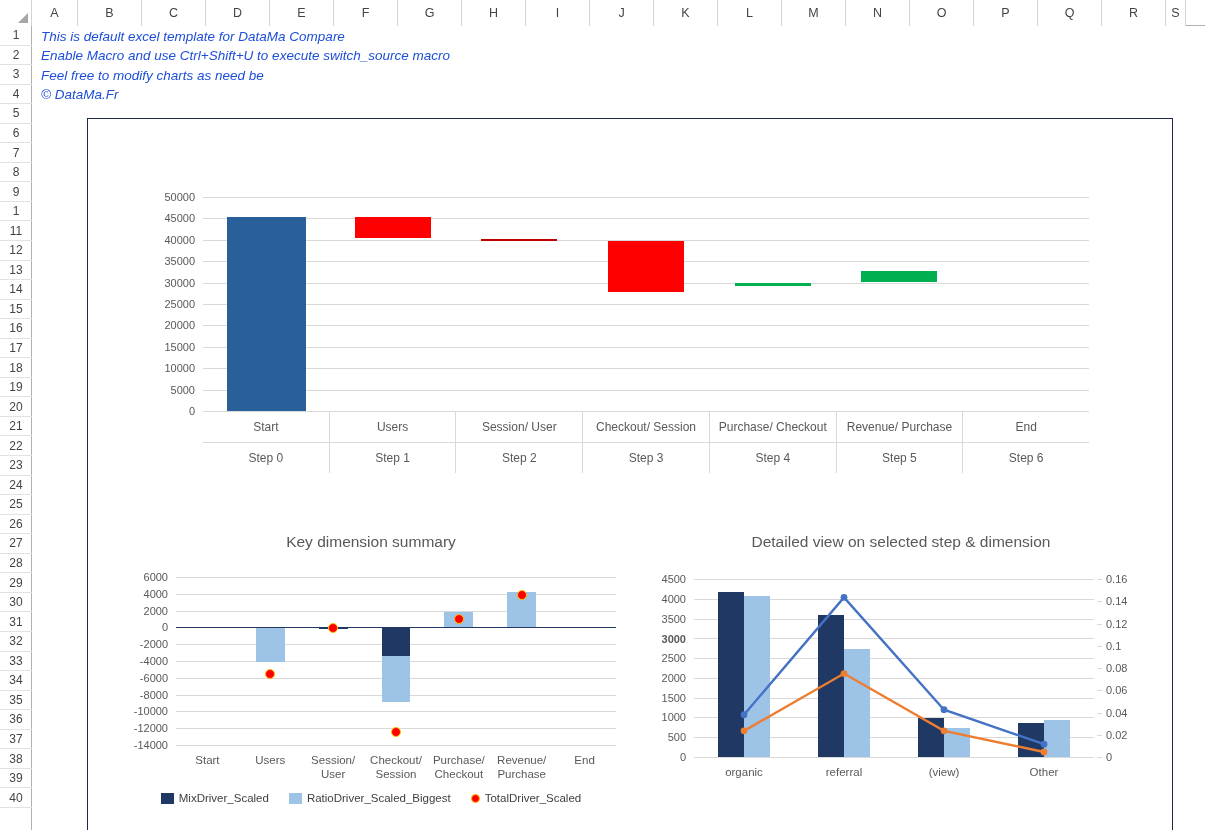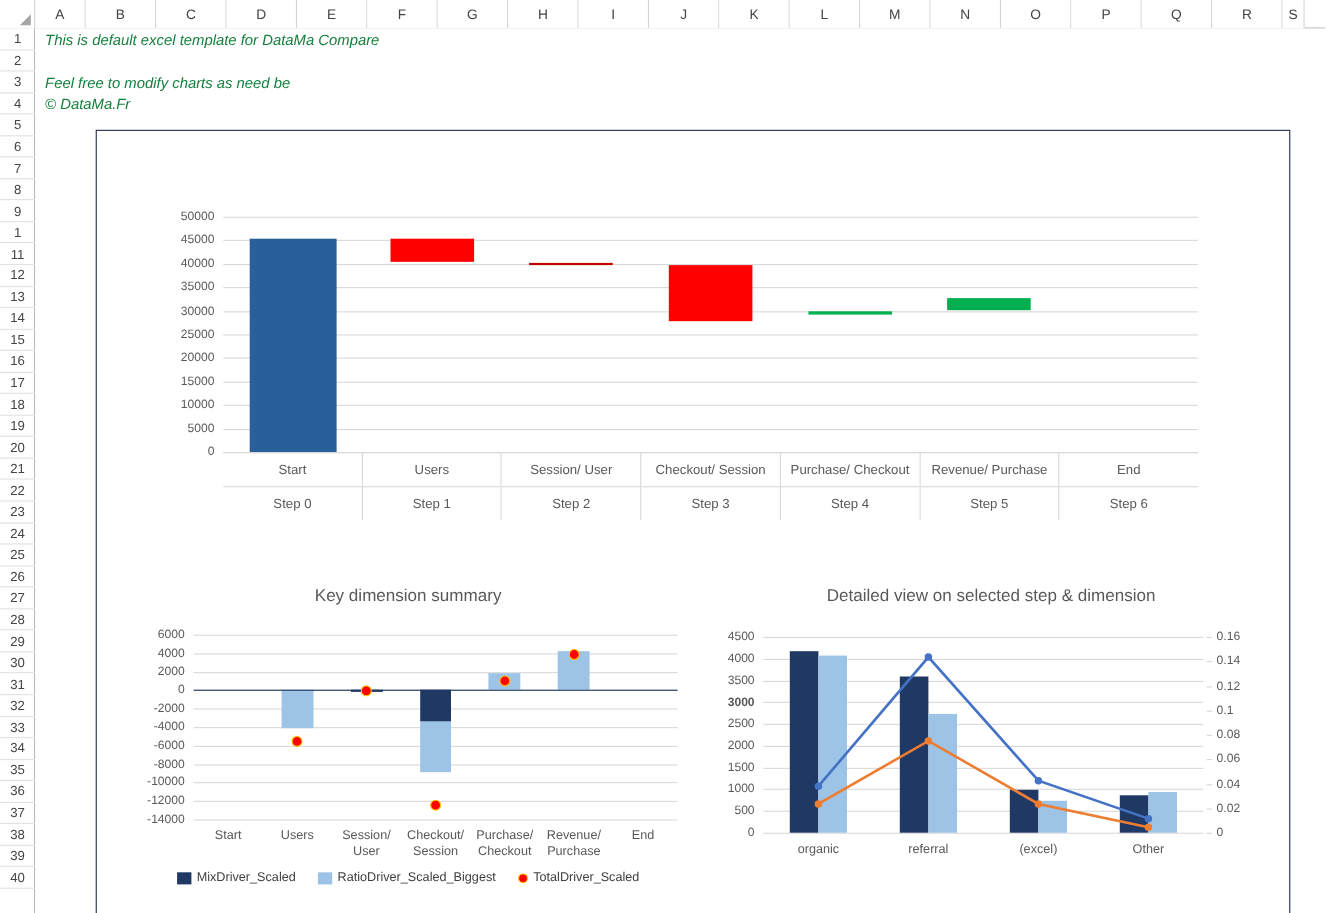--- a/index.html
+++ b/index.html
@@ -44,21 +44,21 @@
     display: flex; align-items: center; justify-content: center;
     font-size: 12px; color: #444444;
   }
 
   .grid-area {
     position: absolute; top: 26px; left: 32px;
     width: 1173px; height: 804px; background: #ffffff;
   }
   .sheet-note {
     position: absolute; left: 9px;
-    font-style: italic; font-size: 13.5px; color: #15803d;
+    font-style: italic; font-size: 13.5px; color: #1d4ed8;
     white-space: nowrap;
   }
 
   
   .chart-container {
     position: absolute; left: 87px; top: 118px;
     width: 1086px; height: 720px;
     border: 1.5px solid #1f2a44;
     background: #ffffff;
   }
@@ -214,20 +214,21 @@
       <div class="row-cell">36</div>
       <div class="row-cell">37</div>
       <div class="row-cell">38</div>
       <div class="row-cell">39</div>
       <div class="row-cell">40</div>
     </div>
 
   <div class="grid-area">
 
     <div class="sheet-note" style="top:3px;">This is default excel template for DataMa Compare</div>
+    <div class="sheet-note" style="top:22px;">Enable Macro and use Ctrl+Shift+U to execute switch_source macro</div>
     <div class="sheet-note" style="top:42px;">Feel free to modify charts as need be</div>
     <div class="sheet-note" style="top:61px;">© DataMa.Fr</div>
 
   </div>
 
   <div class="chart-container">
 
     <div style="position:absolute;left:0;top:0;width:1086px;height:370px;">
       <div class="plot" id="waterfall-plot">
           <div class="gridline" style="top: 214px;"></div>
@@ -414,19 +415,19 @@
             <circle cx="250" cy="151.85625" r="3.4" fill="#ed7d31"></circle>
             <circle cx="350" cy="172.99375" r="3.4" fill="#ed7d31"></circle>
             <polyline points="50,135.725 150,18.356250000000017 250,130.71875 350,165.20625" fill="none" stroke="#4472c4" stroke-width="2.4"></polyline>
             <circle cx="50" cy="135.725" r="3.4" fill="#4472c4"></circle>
             <circle cx="150" cy="18.356250000000017" r="3.4" fill="#4472c4"></circle>
             <circle cx="250" cy="130.71875" r="3.4" fill="#4472c4"></circle>
             <circle cx="350" cy="165.20625" r="3.4" fill="#4472c4"></circle>
           </svg>
           <div class="xtick" style="left: 0px; width: 100px; top: 186px;">organic</div>
           <div class="xtick" style="left: 100px; width: 100px; top: 186px;">referral</div>
-          <div class="xtick" style="left: 200px; width: 100px; top: 186px;">(excel)</div>
+          <div class="xtick" style="left: 200px; width: 100px; top: 186px;">(view)</div>
           <div class="xtick" style="left: 300px; width: 100px; top: 186px;">Other</div>
         </div>
     </div>
 
   </div>
 </div>
 
 </body></html>

